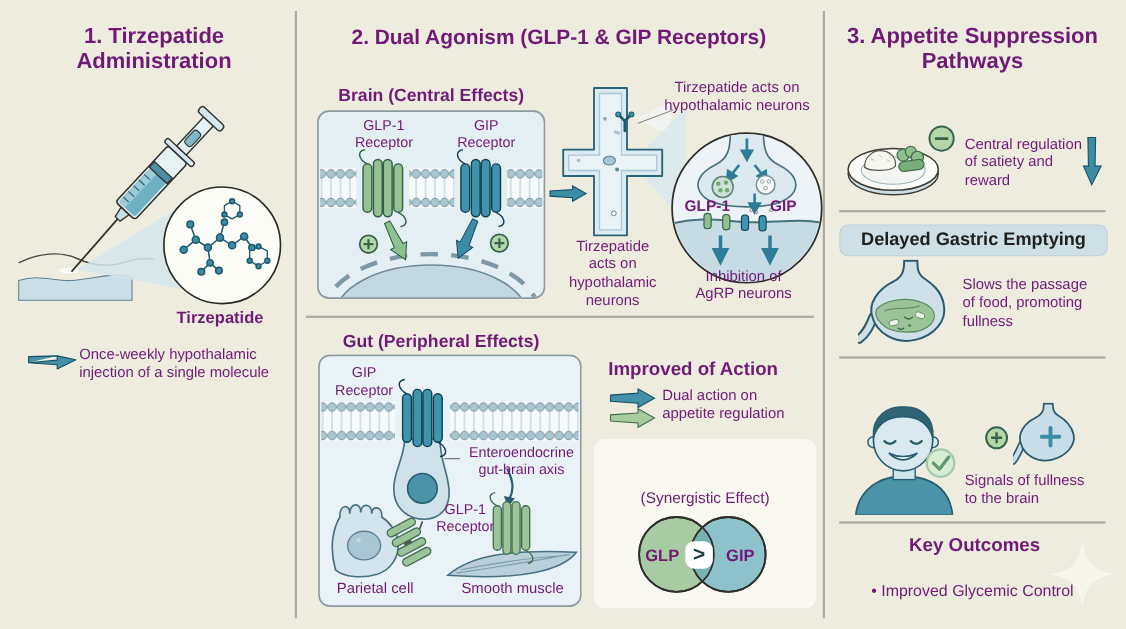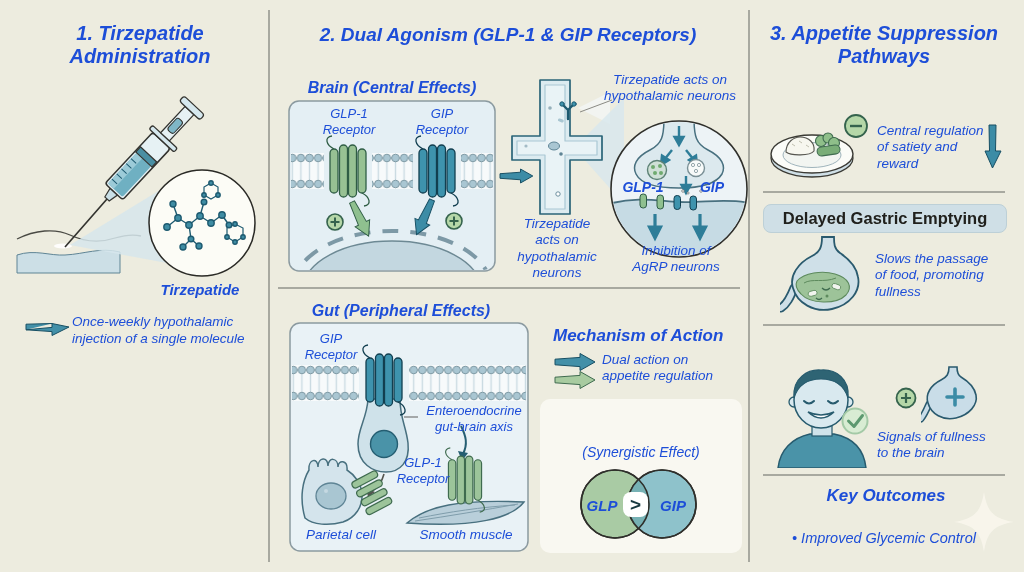--- a/index.html
+++ b/index.html
@@ -1,18 +1,18 @@
 <!DOCTYPE html>
 <html><head>
 <meta charset="utf-8">
 <style>
   html,body{margin:0;padding:0;background:#edecdf;}
   #canvas{position:relative;width:1024px;height:572px;background:#edecdf;overflow:hidden;
           font-family:"Liberation Sans",sans-serif;color:#20201c;}
-  .txt{position:absolute;color:#1d4ed8;line-height:1.2;font-style:italic;}
+  .txt{position:absolute;color:#701a75;line-height:1.2;}
   .c{text-align:center;}
   .b{font-weight:700;}
   .vdiv{position:absolute;width:1.5px;background:#a8a9a0;top:10px;height:552px;}
   .hdiv{position:absolute;height:1.5px;background:#a8a9a0;}
   .pill{position:absolute;left:763px;width:242px;height:27px;background:#cfdfe6;border:1px solid #bdd0d7;
         border-radius:8px;font-weight:700;font-size:16.5px;text-align:center;line-height:27px;}
   .whitebox{position:absolute;background:#f9f8f1;border-radius:10px;}
   .gtpill{position:absolute;background:#ffffff;border-radius:8px;text-align:center;
           font-weight:700;font-size:19px;color:#173840;line-height:25px;}
   svg{position:absolute;display:block;}
@@ -264,21 +264,21 @@
     <path d="M118,201 C138,184 170,177 235,180 C223,196 186,206 118,201 Z" fill="#b9cfda" stroke="#48707f" stroke-width="1.4"></path>
     <path d="M130,196 C160,190 192,185 226,183 M126,199 C160,194 196,188 229,182" fill="none" stroke="#7f9dab" stroke-width="1"></path>
     <use href="#bundleB" transform="translate(176,158) scale(0.92)" fill="#9cc49a" stroke="#3f6b4f" stroke-width="1.3"></use>
   </svg>
   <div class="txt c" style="left:296px;top:331px;width:70px;font-size:13px">GIP Receptor</div>
   <div class="txt c" style="left:416px;top:403px;width:116px;font-size:13px">Enteroendocrine gut-brain axis</div>
   <div class="txt c" style="left:390px;top:455px;width:66px;font-size:13px">GLP-1 Receptor</div>
   <div class="txt c" style="left:296px;top:527px;width:90px;font-size:13.5px">Parietal cell</div>
   <div class="txt c" style="left:410px;top:527px;width:112px;font-size:13.5px">Smooth muscle</div>
 
-  <div class="txt b" style="left:553px;top:326px;width:185px;font-size:17px">Mechanism of Action</div>
+  <div class="txt b" style="left:553px;top:326px;width:185px;font-size:17px">Improved of Action</div>
   <svg style="left:553px;top:353px" width="48" height="36" viewBox="0 0 48 36">
     <defs>
         <g id="arrowC">
           <path d="M0,-2.8 L25,-4.6 L25,-8.5 L40,0 L25,8.5 L25,4.6 L0,2.8 Z"></path>
         </g>
       </defs>
     <use href="#arrowC" transform="translate(2,9)" fill="#4390a8" stroke="#174f63" stroke-width="1"></use>
     <use href="#arrowC" transform="translate(2,27)" fill="#a8cba0" stroke="#3f6b4f" stroke-width="1"></use>
   </svg>
   <div class="txt" style="left:602px;top:352px;width:125px;font-size:13.5px">Dual action on appetite regulation</div>

